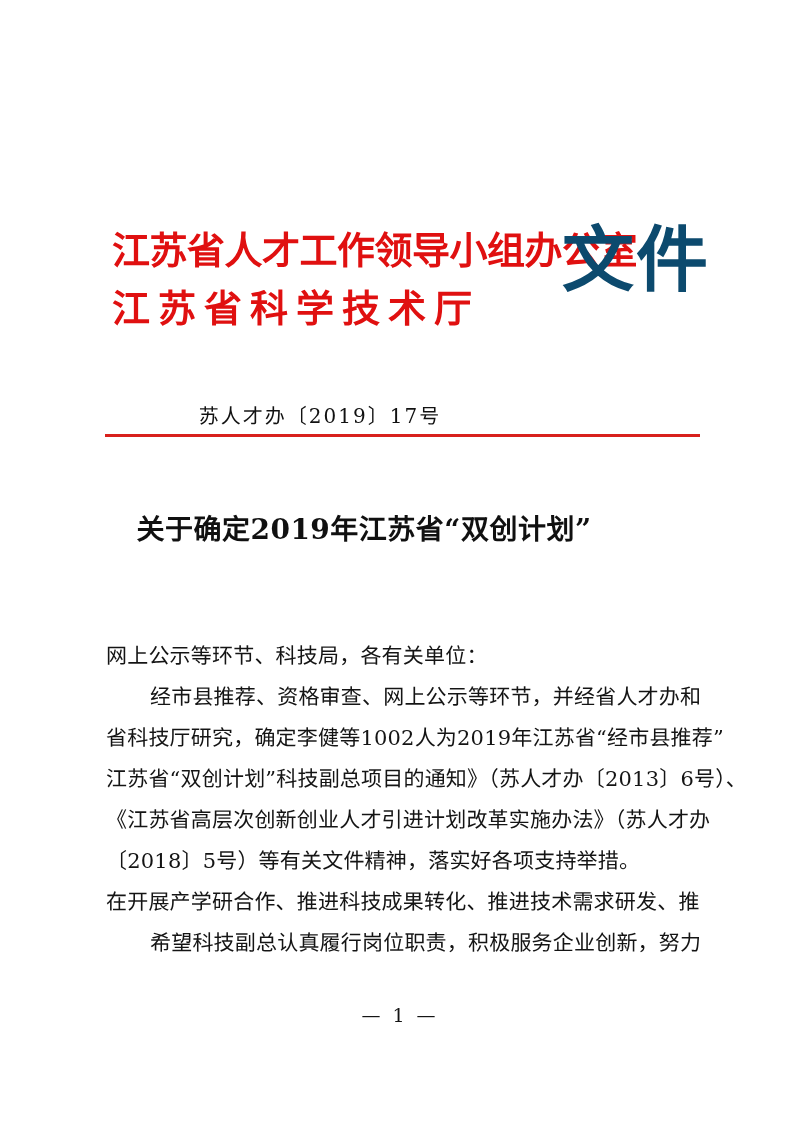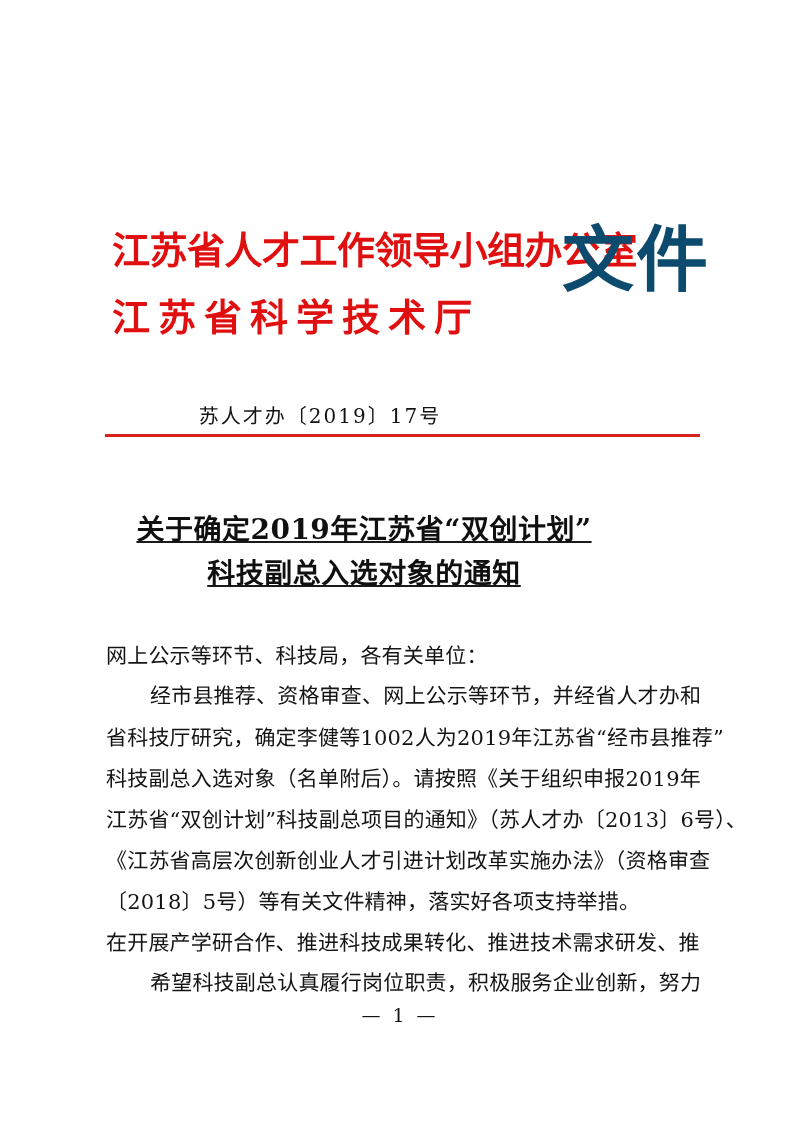--- a/index.html
+++ b/index.html
@@ -44,21 +44,21 @@
     line-height: 1.0;
   }
   .lh-line-1 {
     font-size: 38px;
     letter-spacing: -0.5px;
     margin-top: 14px;
   }
   .lh-line-2 {
     font-size: 38px;
     letter-spacing: 8px;
-    margin-top: 29px;
+    margin-top: 20px;
   }
   .letterhead-doc {
     position: absolute;
     left: 562px;
     top: 6px;
     color: #0c4a6e;
     font-family: "DejaVu Serif", "Liberation Serif", serif;
     font-weight: bold;
     font-size: 72px;
     line-height: 1.0;
@@ -88,21 +88,20 @@
     background: #d8201c;
   }
 
   
   .title-block {
     position: absolute;
     left: 0;
     top: 508px;
     width: 728px;
     text-align: center;
-    text-decoration: underline;
   }
   .title-line {
     font-family: "DejaVu Serif", "Liberation Serif", serif;
     font-weight: bold;
     font-size: 28px;
     color: #101010;
     line-height: 44px;
     letter-spacing: 0.5px;
     white-space: nowrap;
   }
@@ -117,21 +116,20 @@
   .body-line {
     font-family: "DejaVu Serif", "Liberation Serif", serif;
     font-size: 21px;
     color: #141414;
     line-height: 41px;
     letter-spacing: 0.2px;
     white-space: nowrap;
   }
   .body-line.indent {
     text-indent: 44px;
-    font-family: Liberation Mono, monospace;
   }
 
   
   .page-footer {
     position: absolute;
     left: 0;
     top: 1004px;
     width: 800px;
     text-align: center;
     font-family: "DejaVu Serif", "Liberation Serif", serif;
@@ -153,30 +151,28 @@
     </div>
     <div class="letterhead-doc">文件</div>
   </div>
 
   <div class="doc-number">苏人才办〔2019〕17号</div>
 
   <div class="red-rule"></div>
 
   <div class="title-block">
     <div class="title-line">关于确定2019年江苏省“双创计划”</div>
-    <div class="title-line">科技副总入选对象的通知</div>
   </div>
 
   <div class="body-block">
       <div class="body-line">网上公示等环节、科技局，各有关单位：</div>
       <div class="body-line indent">经市县推荐、资格审查、网上公示等环节，并经省人才办和</div>
       <div class="body-line">省科技厅研究，确定李健等1002人为2019年江苏省“经市县推荐”</div>
-      <div class="body-line">科技副总入选对象（名单附后）。请按照《关于组织申报2019年</div>
       <div class="body-line">江苏省“双创计划”科技副总项目的通知》（苏人才办〔2013〕6号）、</div>
-      <div class="body-line">《江苏省高层次创新创业人才引进计划改革实施办法》（资格审查</div>
+      <div class="body-line">《江苏省高层次创新创业人才引进计划改革实施办法》（苏人才办</div>
       <div class="body-line">〔2018〕5号）等有关文件精神，落实好各项支持举措。</div>
       <div class="body-line">在开展产学研合作、推进科技成果转化、推进技术需求研发、推</div>
       <div class="body-line indent">希望科技副总认真履行岗位职责，积极服务企业创新，努力</div>
     </div>
 
   <div class="page-footer">— 1 —</div>
 
 </div>
 
 </body></html>

